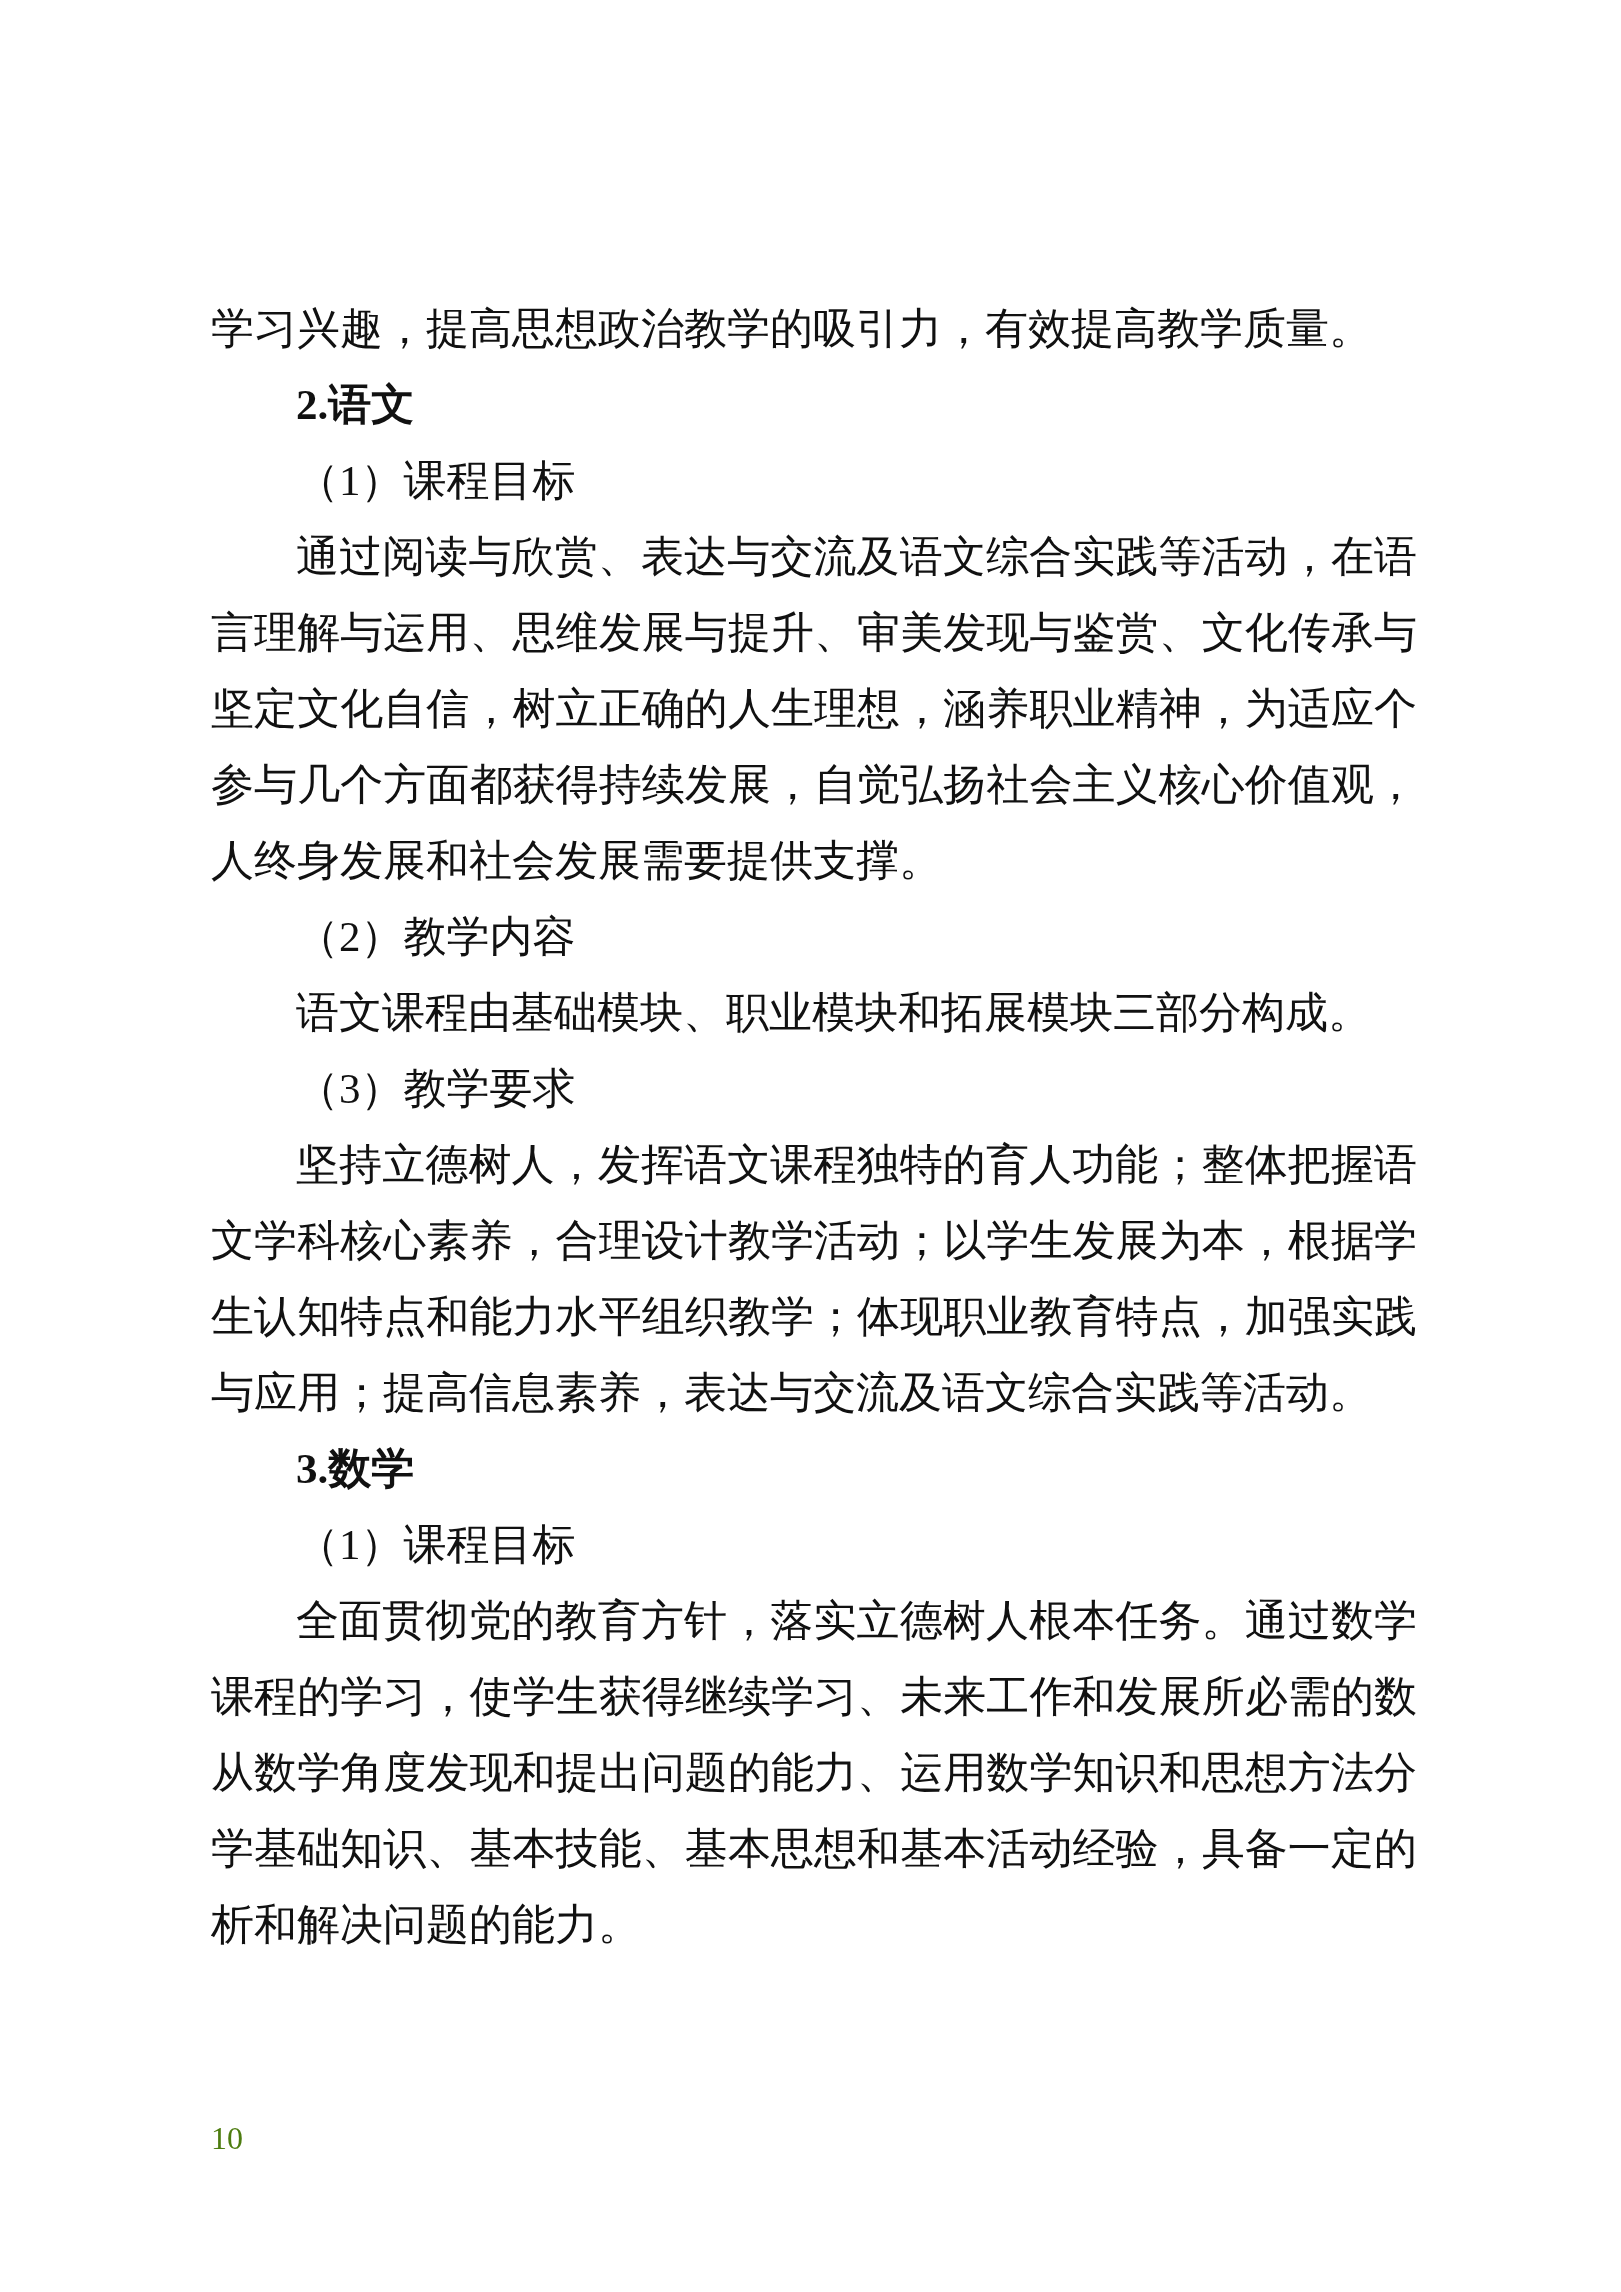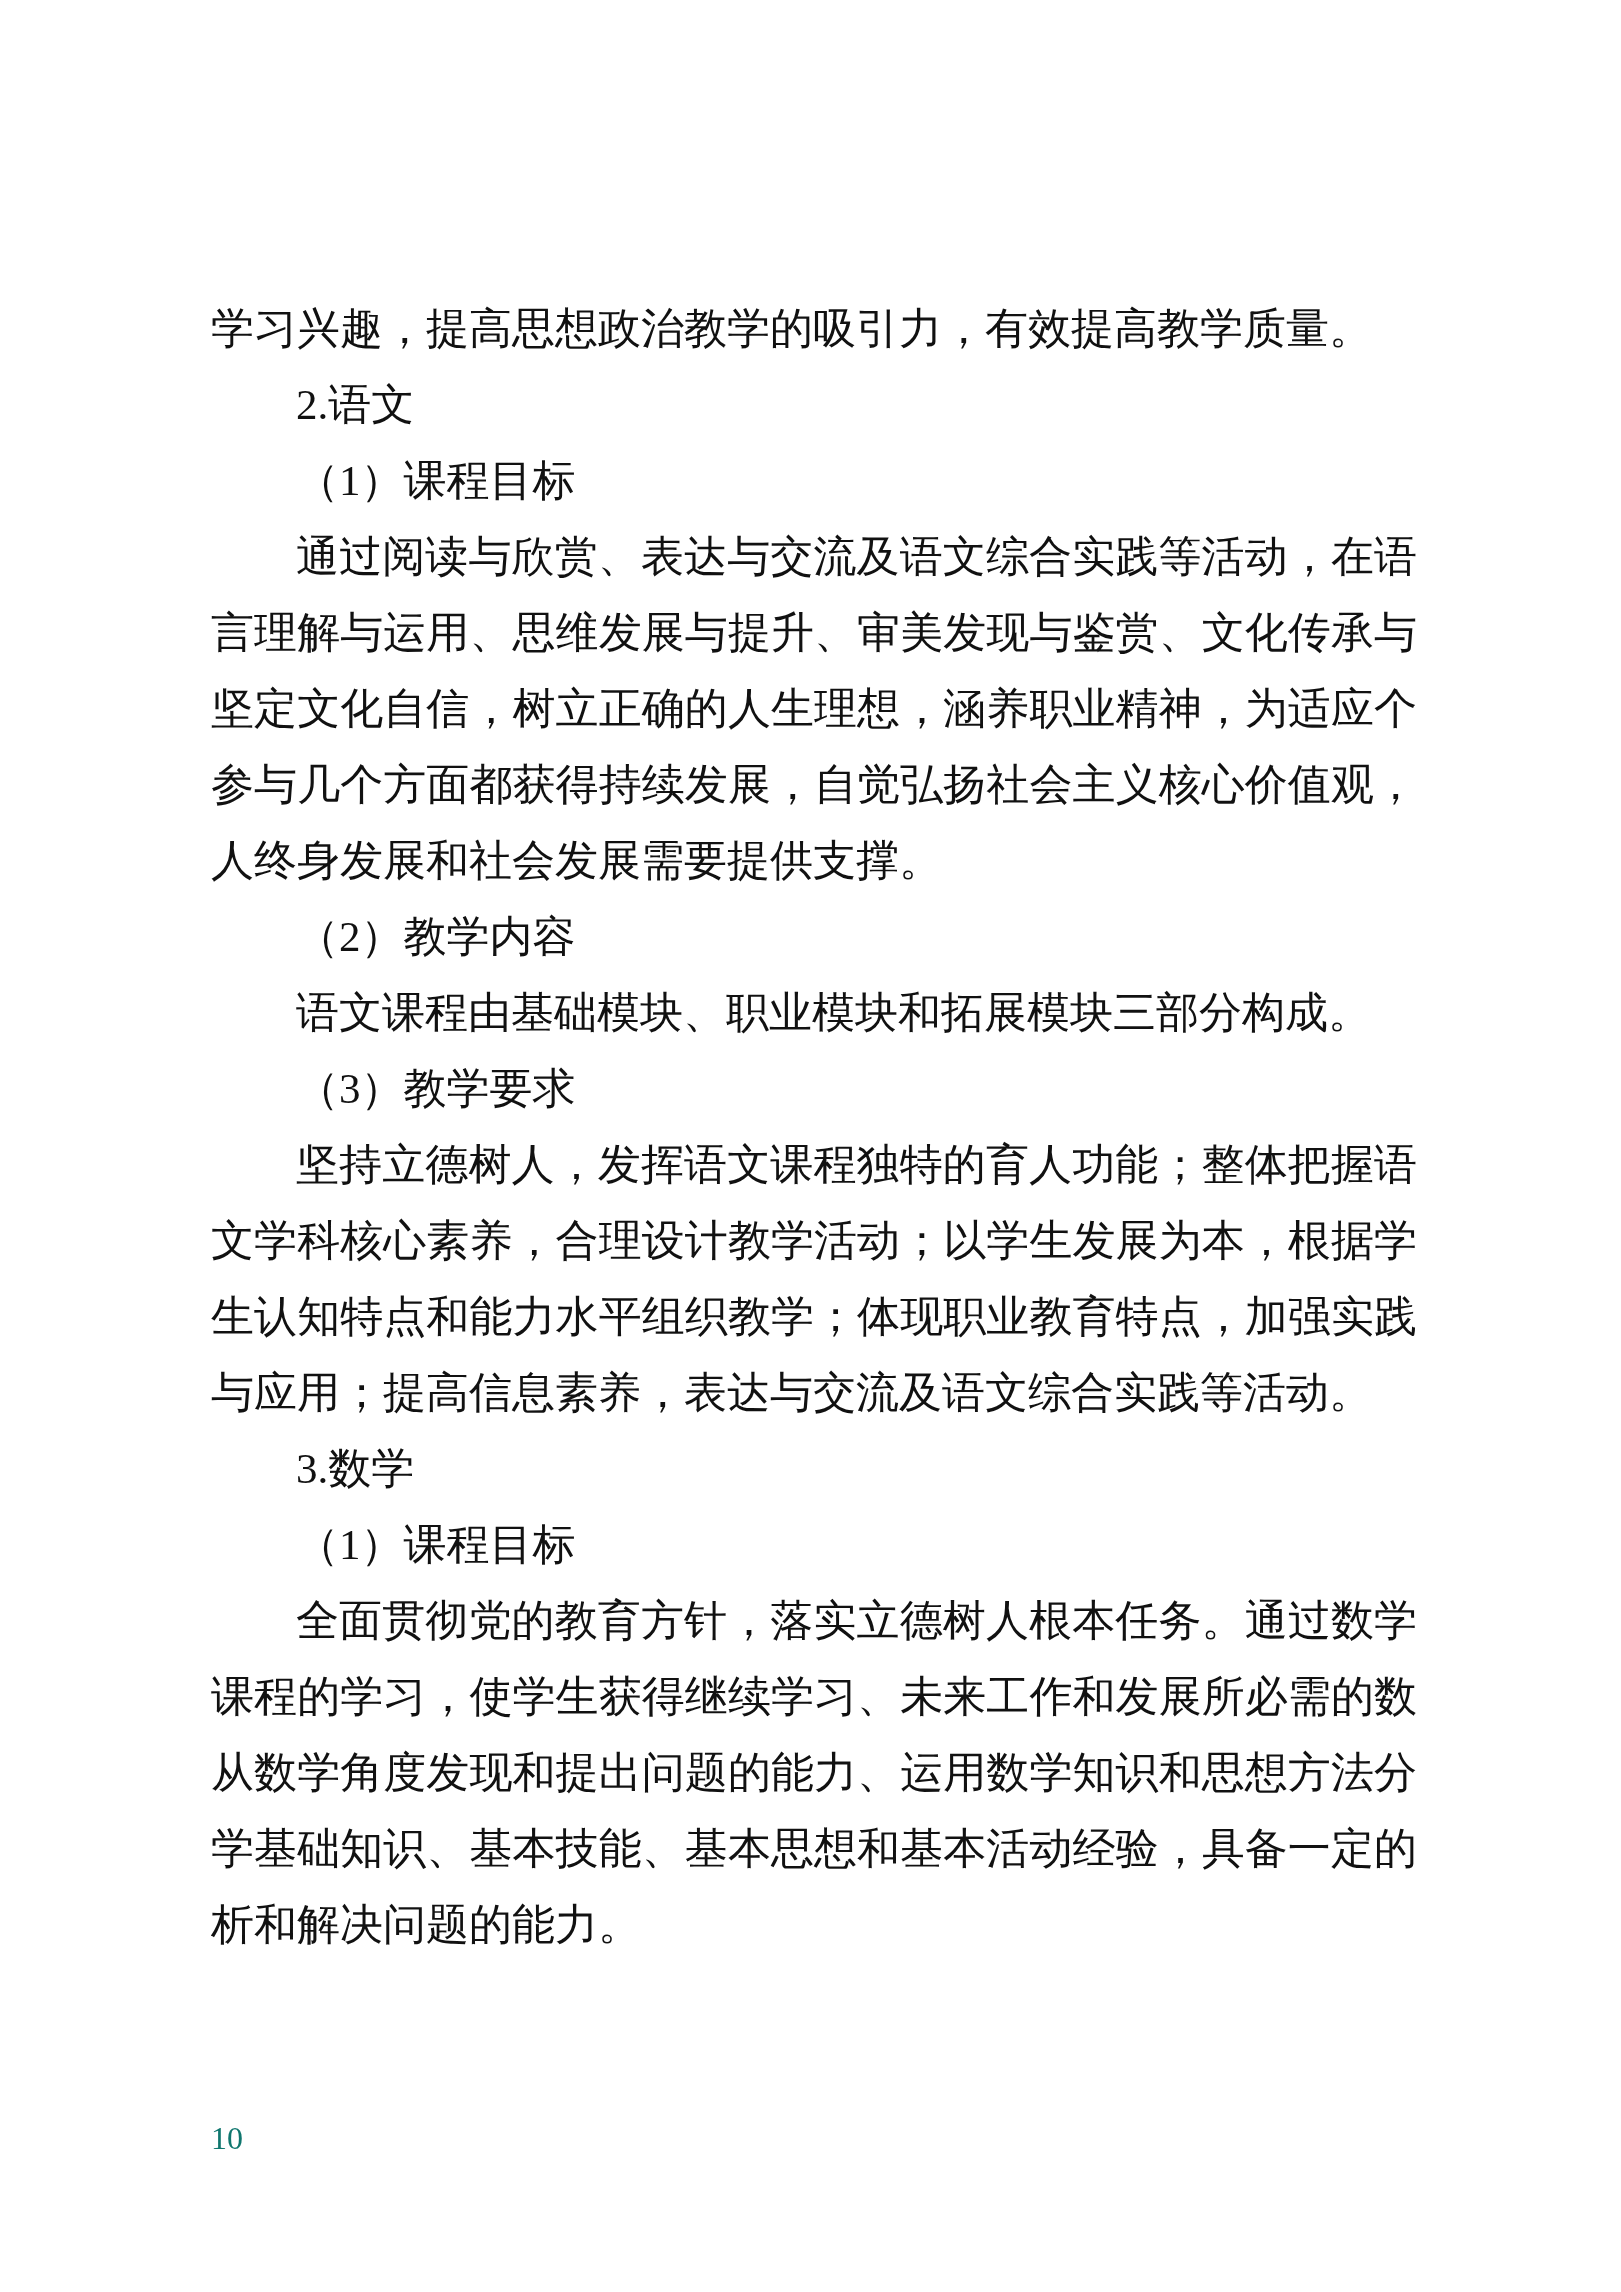--- a/index.html
+++ b/index.html
@@ -32,30 +32,30 @@
   .jall {
     white-space: normal;
     text-align: justify;
     text-align-last: justify;
     text-justify: inter-character;
   }
   .indent {
     text-indent: 85px;
   }
   .bold {
-    font-weight: normal;
+    font-weight: bold;
   }
   .page-number {
     position: absolute;
     left: 211px;
     top: 2117px;
     font-size: 32px;
     line-height: 43px;
     font-family: "Liberation Serif", "DejaVu Serif", serif;
-    color: #0f766e;
+    color: #4d7c0f;
   }
 </style>
 </head>
 <body>
 
 <div class="page">
   <div class="textblock">
     <div class="line">学习兴趣，提高思想政治教学的吸引力，有效提高教学质量。</div>
     <div class="line indent bold">2.语文</div>
     <div class="line indent">（1）课程目标</div>

